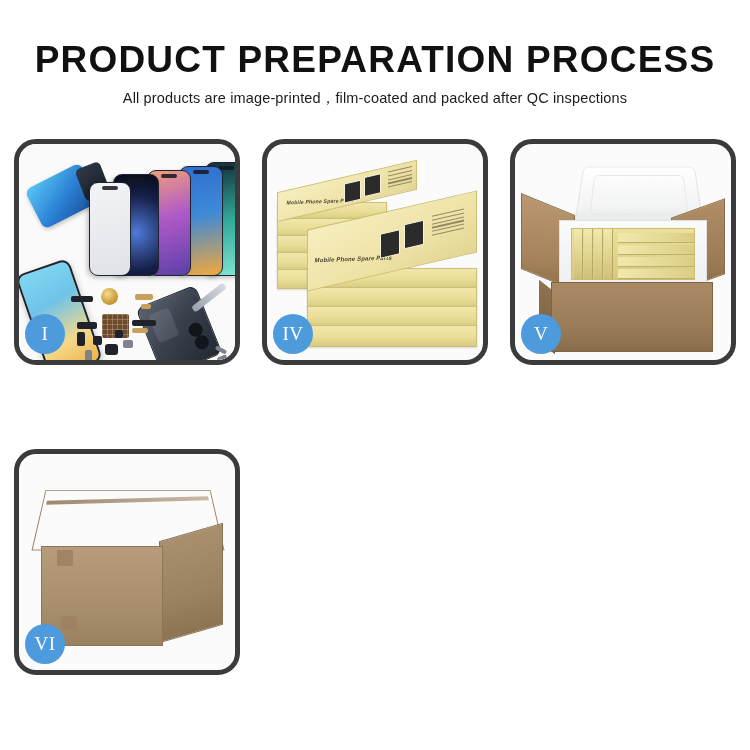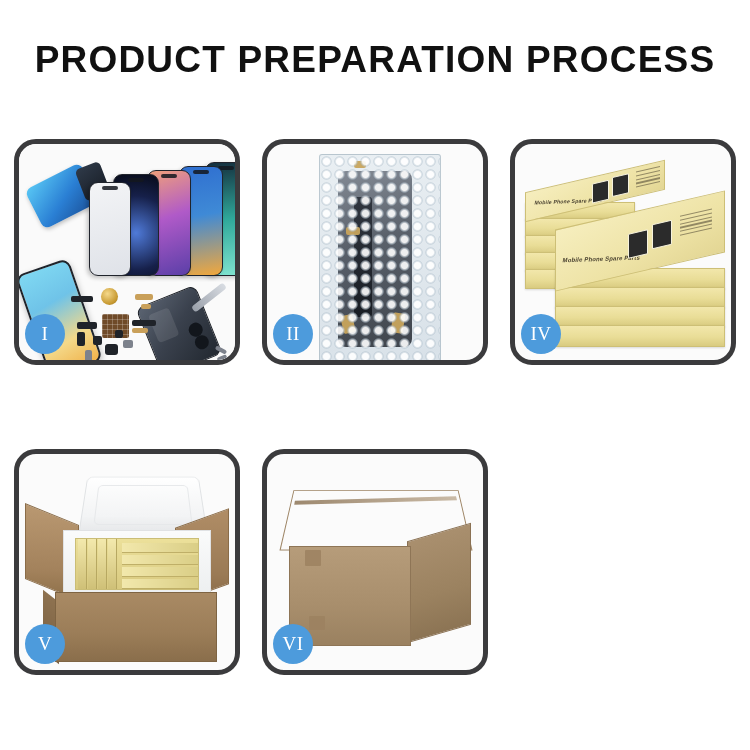--- a/index.html
+++ b/index.html
@@ -342,20 +342,21 @@
     position:absolute; background:#9c8160; opacity:.85; border-radius:1px;
   }
 </style>
 </head>
 <body>
 
 <div class="page">
 
   <div class="header">
     <div class="title">PRODUCT PREPARATION PROCESS</div>
+    <div class="subtitle">All products are image-printed，film-coated and packed after QC inspections</div>
   </div>
 
   <div class="grid">
 
     <div class="panel">
       <div class="panel-scene">
         <div class="p1-bg"></div>
 
         <div class="lcd-blue"></div>
 
@@ -395,34 +396,20 @@
         <div class="part tan" style="left:113px; top:184px; width:16px; height:5px;"></div>
         <div class="part grey" style="left:104px; top:196px; width:10px; height:8px;"></div>
         <div class="part dark" style="left:96px; top:186px; width:8px; height:8px;"></div>
         <div class="part grey" style="left:196px; top:204px; width:12px; height:4px; transform:rotate(28deg);"></div>
         <div class="part grey" style="left:198px; top:212px; width:10px; height:4px; transform:rotate(-22deg);"></div>
         <div class="tool"></div>
       </div>
       <div class="badge">I</div>
     </div>
 
-    <div class="panel">
-      <div class="panel-scene">
-        <div class="p2-bag">
-          <div class="p2-part"></div>
-          <div class="p2-strip"></div>
-          <div class="p2-tape" style="left:34px; top:6px; width:12px; height:7px;"></div>
-          <div class="p2-tape" style="left:26px; top:72px; width:14px; height:8px;"></div>
-          <div class="p2-tape" style="left:22px; top:160px; width:12px; height:18px; transform:rotate(-12deg);"></div>
-          <div class="p2-tape" style="left:72px; top:158px; width:12px; height:20px; transform:rotate(9deg);"></div>
-          <div class="bubbles"></div>
-        </div>
-      </div>
-      <div class="badge">II</div>
-    </div>
 
 
     <div class="panel">
       <div class="panel-scene">
         <div class="stack">
 
           <div class="ybox" style="left:2px;  top:44px;  width:108px; height:16px;"></div>
           <div class="ybox" style="left:2px;  top:60px;  width:108px; height:17px;"></div>
           <div class="ybox" style="left:2px;  top:77px;  width:108px; height:17px;"></div>
           <div class="ybox" style="left:2px;  top:94px;  width:108px; height:17px;"></div>

